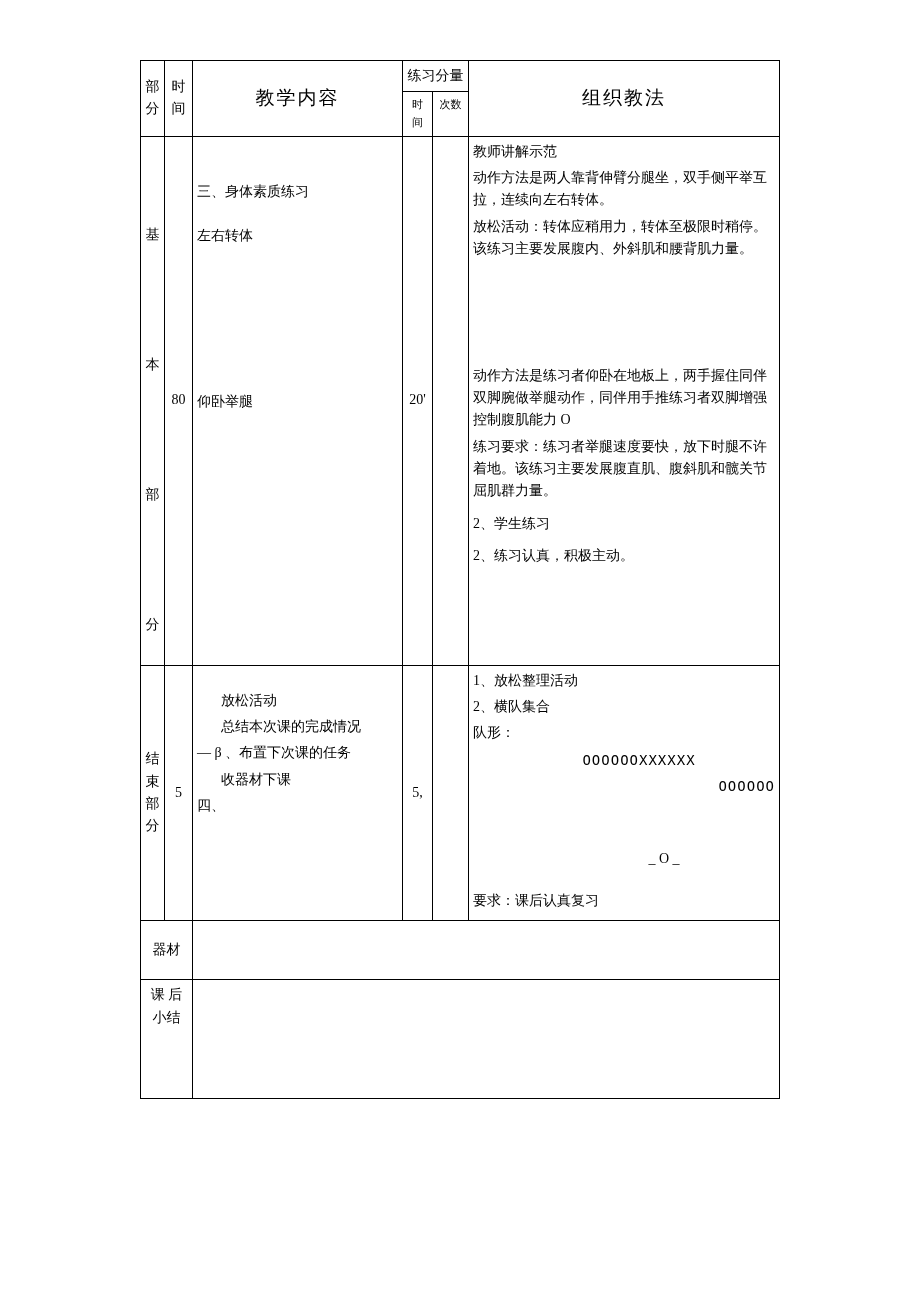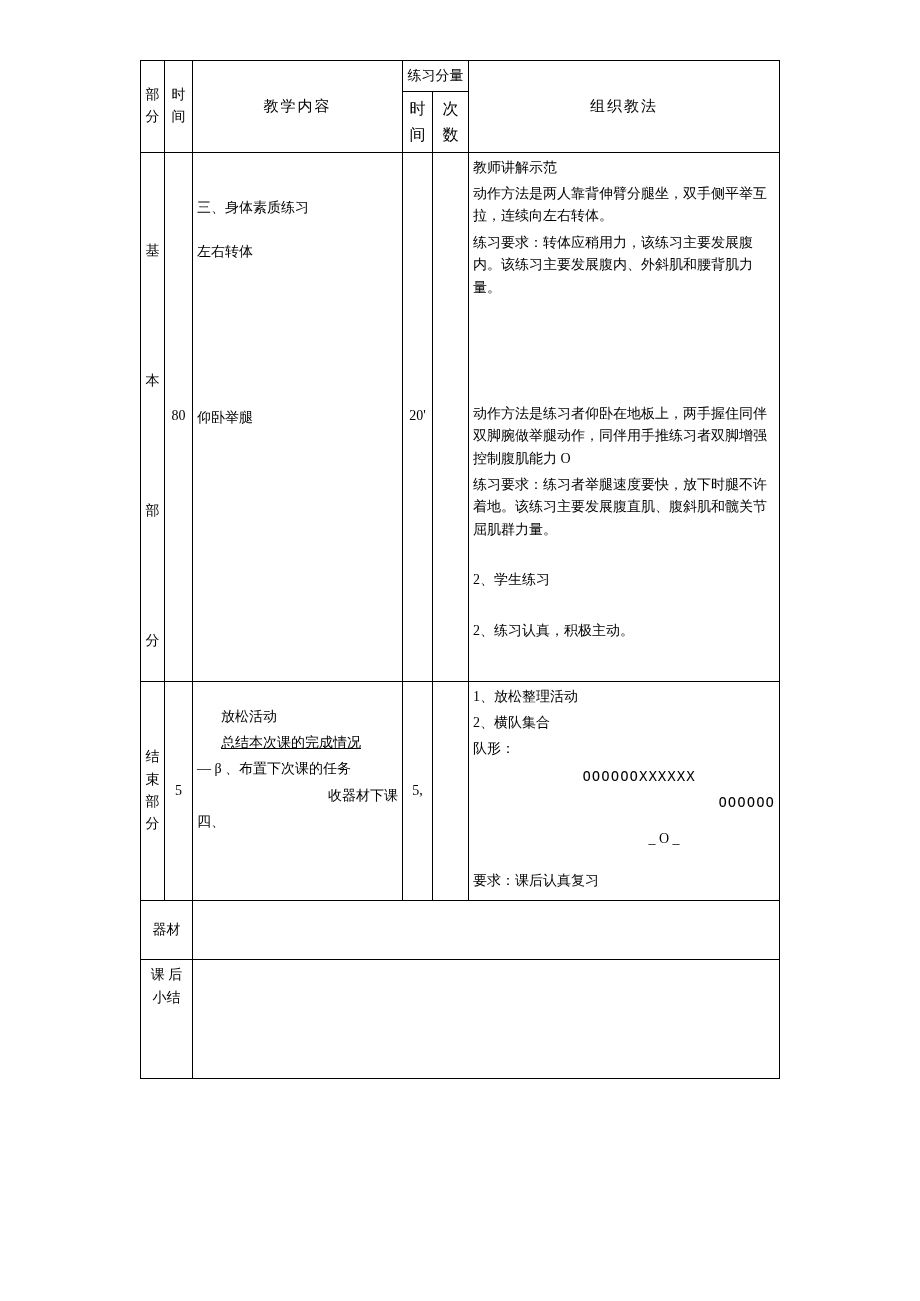--- a/index.html
+++ b/index.html
@@ -25,37 +25,37 @@
   }
   .center { text-align: center; }
   .vmid { vertical-align: middle !important; }
   .col-part { width: 24px; }
   .col-time { width: 28px; }
   .col-content { width: 210px; }
   .col-subtime { width: 30px; }
   .col-count { width: 36px; }
   .col-method { width: auto; }
   .header-big {
-    font-size: 15px;
+    font-size: 19px;
     text-align: center;
     letter-spacing: 2px;
   }
   .header-small {
-    font-size: 16px;
+    font-size: 11px;
     text-align: center;
   }
   .vertical-cell {
     text-align: center;
   }
   .vertical-text span {
     display: block;
   }
   .method-block { margin-bottom: 14px; }
   .para { margin: 0 0 4px 0; }
-  .para-tall { margin: 28px 0; }
+  .para-tall { margin: 10px 0; }
   .diagram-line { font-family: monospace; text-align:center; letter-spacing:1px;}
 </style>
 </head>
 <body>
 
 <table class="main">
   <colgroup>
     <col class="col-part">
     <col class="col-time">
     <col class="col-content">
@@ -104,21 +104,21 @@
       <p class="para">左右转体</p>
       <div style="height:140px;"></div>
       <p class="para">仰卧举腿</p>
     </td>
     <td class="center vmid">20'</td>
     <td></td>
     <td>
       <div class="method-block">
         <p class="para">教师讲解示范</p>
         <p class="para">动作方法是两人靠背伸臂分腿坐，双手侧平举互拉，连续向左右转体。</p>
-        <p class="para">练习要求：转体应稍用力，该练习主要发展腹内。该练习主要发展腹内、外斜肌和腰背肌力量。</p>
+        <p class="para">放松活动：转体应稍用力，转体至极限时稍停。该练习主要发展腹内、外斜肌和腰背肌力量。</p>
       </div>
       <div style="height:90px;"></div>
       <div class="method-block">
         <p class="para">动作方法是练习者仰卧在地板上，两手握住同伴双脚腕做举腿动作，同伴用手推练习者双脚增强控制腹肌能力 O</p>
         <p class="para">练习要求：练习者举腿速度要快，放下时腿不许着地。该练习主要发展腹直肌、腹斜肌和髋关节屈肌群力量。</p>
         <p class="para-tall">2、学生练习</p>
         <p class="para-tall">2、练习认真，积极主动。</p>
       </div>
     </td>
   </tr>
@@ -127,35 +127,35 @@
     <td class="vertical-cell vmid" style="height:200px;font-family:Liberation Mono, monospace;">
       <div>
         <span>结 束</span><br>
         <span>部 分</span>
       </div>
     </td>
     <td class="center vmid">5</td>
     <td>
       <div style="height:20px;"></div>
       <p class="para" style="padding-left:24px;">放松活动</p>
-      <p class="para" style="padding-left:24px;text-decoration:underline;">总结本次课的完成情况</p>
+      <p class="para" style="padding-left:24px;">总结本次课的完成情况</p>
       <p class="para">— β 、布置下次课的任务</p>
-      <p class="para" style="padding-left:24px;text-align:right;">收器材下课</p>
+      <p class="para" style="padding-left:24px;">收器材下课</p>
       <p class="para">四、</p>
     </td>
     <td class="center vmid">5,</td>
     <td></td>
     <td>
       <p class="para">1、放松整理活动</p>
       <p class="para">2、横队集合</p>
       <p class="para">队形：</p>
       <p class="para diagram-line" style="padding-left:30px;">OOOOOOXXXXXX</p>
       <p class="para diagram-line" style="text-align:right; padding-left:50px;">OOOOOO</p>
       <div style="height:10px;"></div>
-      <p class="para" style="text-align:center; padding-left:80px;">_ O _</p>
+      <p class="para" style="text-align:center; padding-left:80px;margin-top:36px;">_ O _</p>
       <div style="height:16px;"></div>
       <p class="para">要求：课后认真复习</p>
     </td>
   </tr>
 
   <tr>
     <td colspan="2" class="center vmid" style="height:50px;">器材</td>
     <td colspan="4"></td>
   </tr>
 

